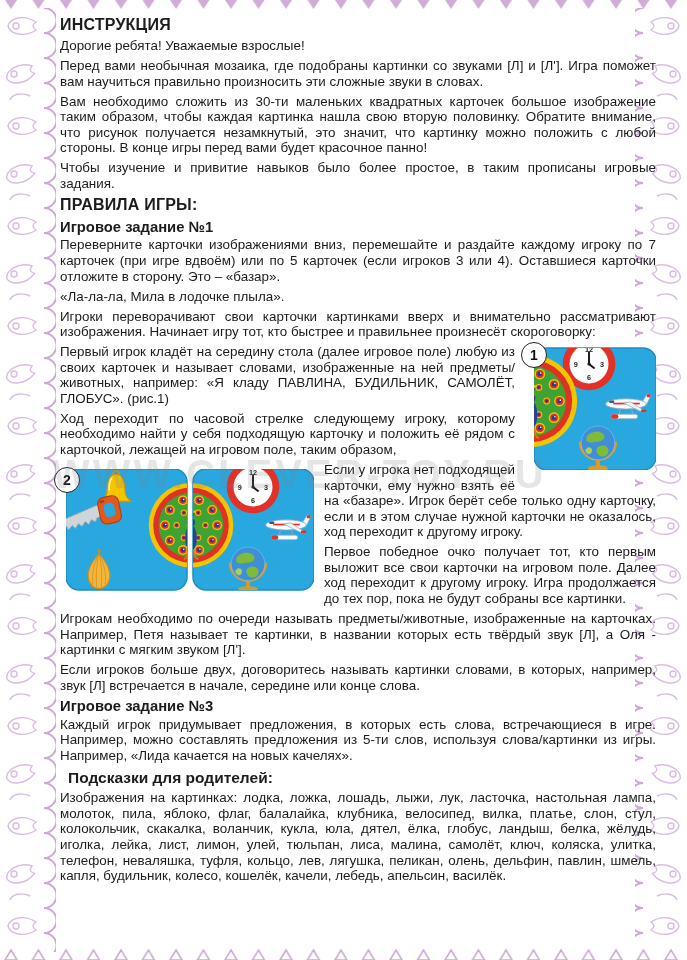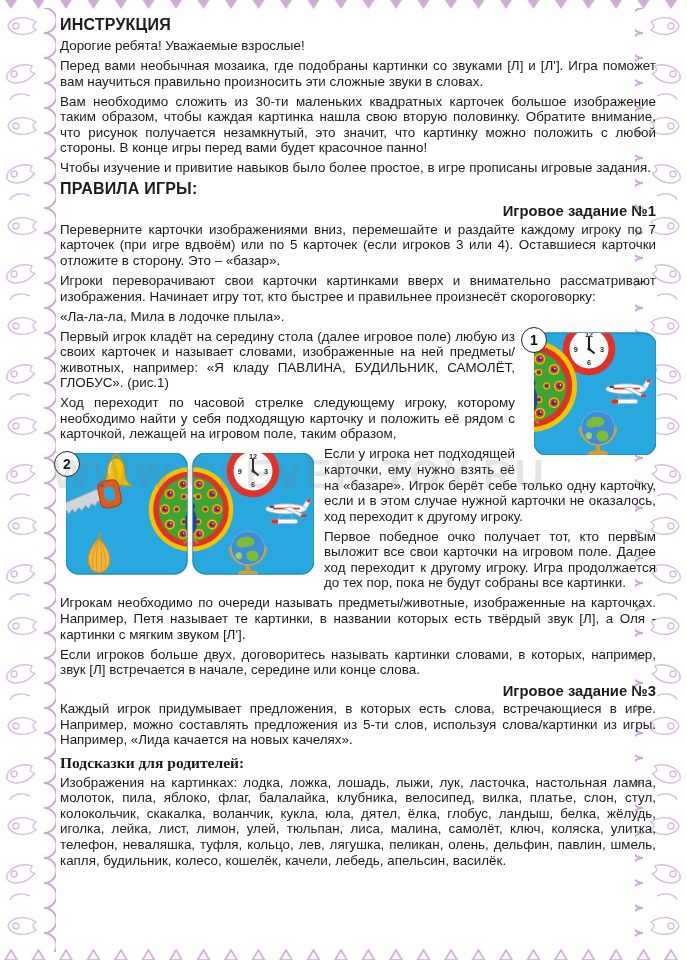--- a/index.html
+++ b/index.html
@@ -19,24 +19,24 @@
   }
   p{
     margin:0 0 4.5px 0;
     font-size:13.4px;line-height:1.16;
     text-align:justify;
   }
   .section-title{
     font-size:16px;font-weight:bold;margin:2px 0 4px 0;letter-spacing:.2px;
   }
   .task-title{
-    font-size:14.8px;font-weight:bold;margin:5px 0 2.5px 0;text-align:right;
+    font-size:14.8px;font-weight:bold;margin:5px 0 2.5px 0;
   }
   .hints-title{
-    font-size:15.5px;font-weight:bold;margin:6px 0 3px 0;font-family:Liberation Serif, serif;
+    font-size:15.5px;font-weight:bold;margin:6px 0 3px 8px;
   }
 
   .figure{position:relative;z-index:2;}
   .fig1{float:right;width:132px;height:130px;margin:2px 0 3px 9px;}
   .fig2{float:left;width:258px;height:128px;margin:3px 10px 3px -4px;}
   .fig-badge{
     position:absolute;width:24px;height:24px;border-radius:50%;
     background:#fff;border:1.6px solid #222;z-index:3;
     font-size:14px;font-weight:bold;color:#111;
     display:flex;align-items:center;justify-content:center;
@@ -282,28 +282,28 @@
 </svg>
 
 <div class="watermark">WWW.CLEVER-TOY.RU</div>
 
 <div class="content">
 
   <div class="section-title">ИНСТРУКЦИЯ</div>
   <p>Дорогие ребята! Уважаемые взрослые!</p>
   <p>Перед вами необычная мозаика, где подобраны картинки со звуками [Л] и [Л']. Игра поможет вам научиться правильно произносить эти сложные звуки в словах.</p>
   <p>Вам необходимо сложить из 30-ти маленьких квадратных карточек большое изображение таким образом, чтобы каждая картинка нашла свою вторую половинку. Обратите внимание, что рисунок получается незамкнутый, это значит, что картинку можно положить с любой стороны. В конце игры перед вами будет красочное панно!</p>
-  <p>Чтобы изучение и привитие навыков было более простое, в игре прописаны игровые задания.</p>
+  <p>Чтобы изучение и привитие навыков было более простое, в таким прописаны игровые задания.</p>
 
   <div class="section-title">ПРАВИЛА ИГРЫ:</div>
 
   <div class="task-title">Игровое задание №1</div>
   <p>Переверните карточки изображениями вниз, перемешайте и раздайте каждому игроку по 7 карточек (при игре вдвоём) или по 5 карточек (если игроков 3 или 4). Оставшиеся карточки отложите в сторону. Это – «базар».</p>
+  <p>«Ла-ла-ла, Мила в лодочке плыла».</p>
   <p>Игроки переворачивают свои карточки картинками вверх и внимательно рассматривают изображения. Начинает игру тот, кто быстрее и правильнее произнесёт скороговорку:</p>
-  <p>«Ла-ла-ла, Мила в лодочке плыла».</p>
 
   <div class="figure fig1">
     <div class="fig-badge">1</div>
     <svg class="cardart" width="122" height="124" viewBox="0 0 122 124">
       <defs>
           <clipPath id="clipCard1">
             <rect x="0" y="2" width="122" height="122" rx="13"></rect>
           </clipPath>
         </defs>
       <rect x="0" y="2" width="122" height="122" rx="13" fill="#29a8e0" stroke="#1d8dc4" stroke-width="1.5"></rect>

